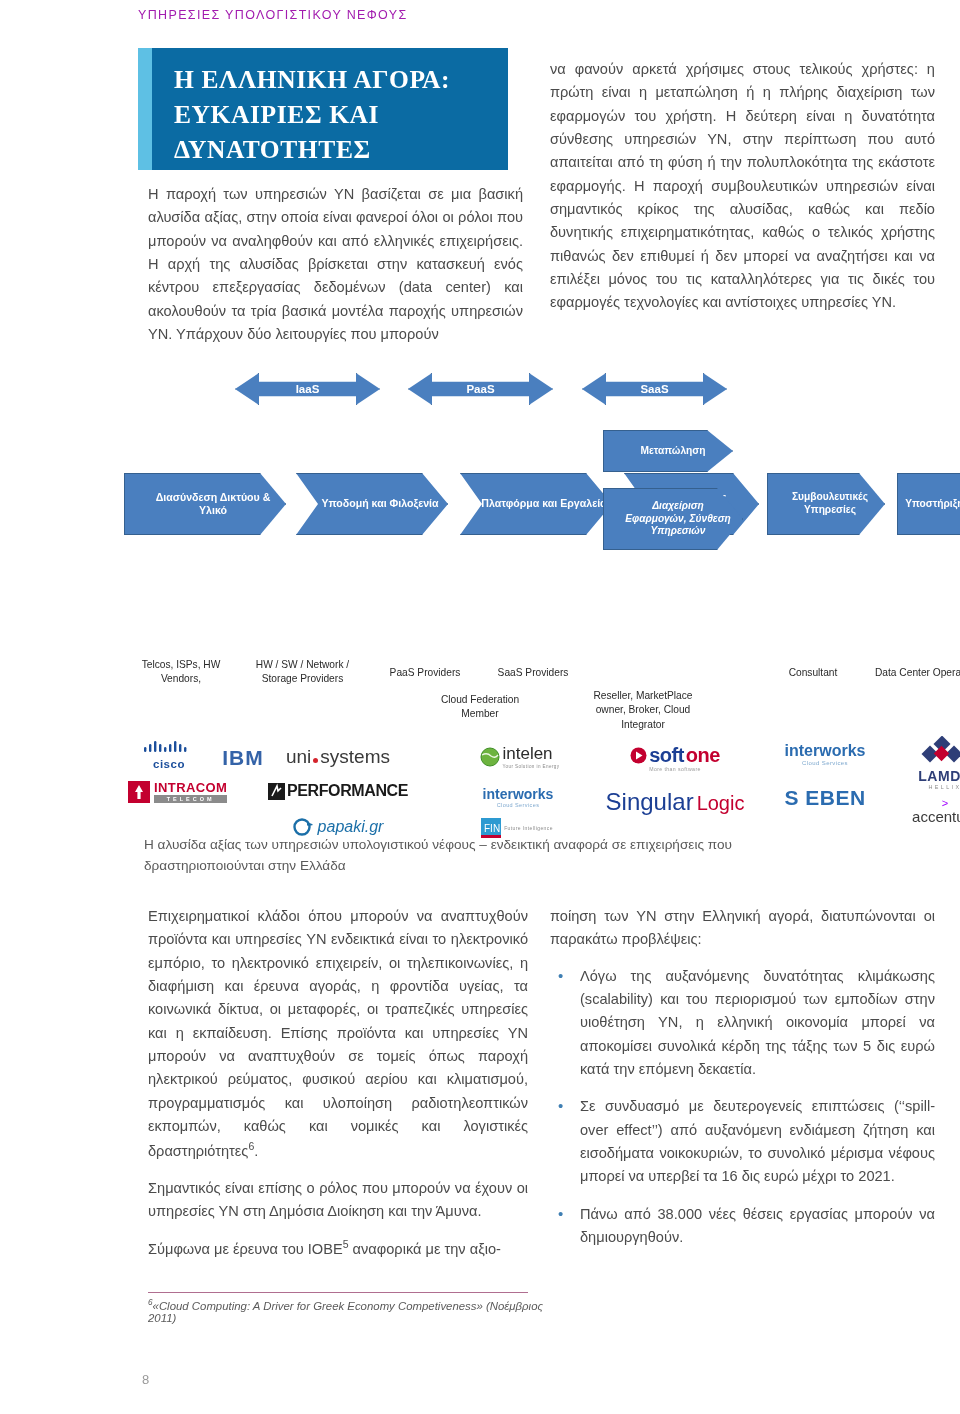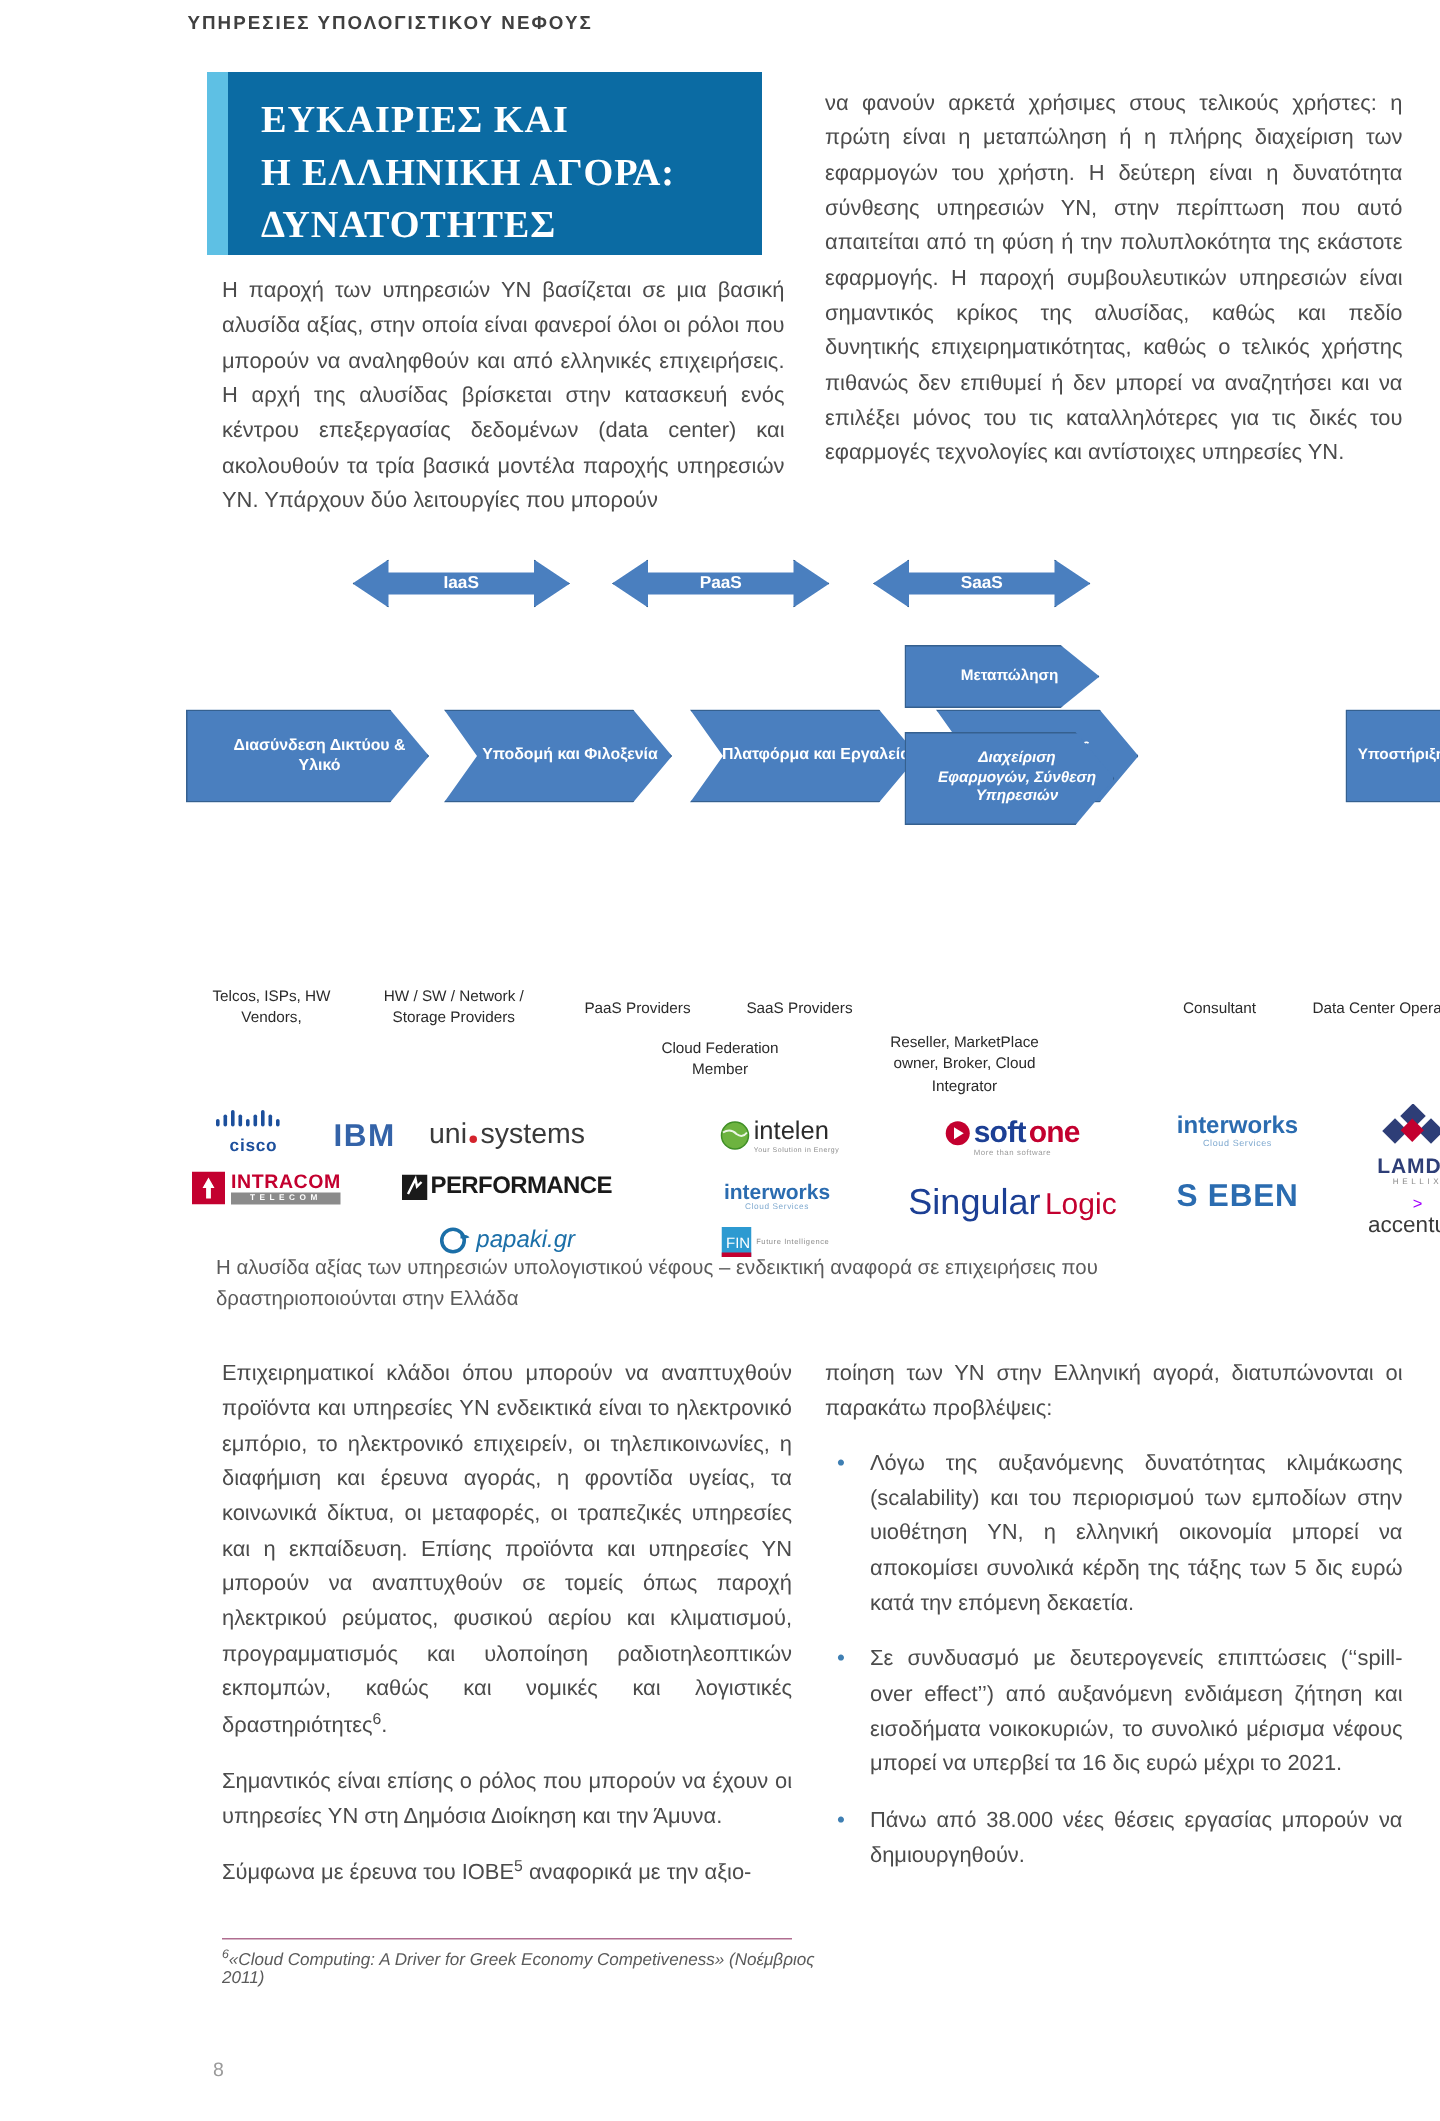--- a/index.html
+++ b/index.html
@@ -11,25 +11,25 @@
     font-family: "Liberation Sans", sans-serif;
     color: #3c3c3c;
     position: relative;
     overflow: hidden;
   }
   .page { position: relative; width: 960px; height: 1414px; }
 
   
   .runhead {
     position: absolute;
-    left: 125px; top: 8px;
+    left: 138px; top: 8px;
     font-size: 12.5px;
     letter-spacing: 1.35px;
-    color: #404040;
-    font-weight: 700;
+    color: #a21caf;
+    font-weight: 400;
   }
 
   
   .title-wrap {
     position: absolute;
     left: 138px; top: 48px;
     width: 370px; height: 122px;
   }
   .title-bar-left {
     position: absolute; left:0; top:0; width: 14px; height: 100%;
@@ -147,22 +147,22 @@
 </head>
 <body>
 
 <div class="page">
 
   <div class="runhead">ΥΠΗΡΕΣΙΕΣ ΥΠΟΛΟΓΙΣΤΙΚΟΥ ΝΕΦΟΥΣ</div>
 
   <div class="title-wrap">
     <div class="title-bar-left"></div>
     <div class="title-box">
+      <div class="line">Η ΕΛΛΗΝΙΚΗ ΑΓΟΡΑ:</div>
       <div class="line">ΕΥΚΑΙΡΙΕΣ ΚΑΙ</div>
-      <div class="line">Η ΕΛΛΗΝΙΚΗ ΑΓΟΡΑ:</div>
       <div class="line">ΔΥΝΑΤΟΤΗΤΕΣ</div>
     </div>
   </div>
 
   <div class="col col-left-top">
     <p>Η παροχή των υπηρεσιών ΥΝ βασίζεται σε μια βασική αλυσίδα αξίας, στην οποία είναι φανεροί όλοι οι ρόλοι που μπορούν να αναληφθούν και από ελληνικές επιχειρήσεις. Η αρχή της αλυσίδας βρίσκεται στην κατασκευή ενός κέντρου επεξεργασίας δεδομένων (data center) και ακολουθούν τα τρία βασικά μοντέλα παροχής υπηρεσιών ΥΝ. Υπάρχουν δύο λειτουργίες που μπορούν</p>
   </div>
 
   <div class="col col-right-top">
     <p>να φανούν αρκετά χρήσιμες στους τελικούς χρήστες: η πρώτη είναι η μεταπώληση ή η πλήρης διαχείριση των εφαρμογών του χρήστη. Η δεύτερη είναι η δυνατότητα σύνθεσης υπηρεσιών ΥΝ, στην περίπτωση που αυτό απαιτείται από τη φύση ή την πολυπλοκότητα της εκάστοτε εφαρμογής. Η παροχή συμβουλευτικών υπηρεσιών είναι σημαντικός κρίκος της αλυσίδας, καθώς και πεδίο δυνητικής επιχειρηματικότητας, καθώς ο τελικός χρήστης πιθανώς δεν επιθυμεί ή δεν μπορεί να αναζητήσει και να επιλέξει μόνος του τις καταλληλότερες για τις δικές του εφαρμογές τεχνολογίες και αντίστοιχες υπηρεσίες ΥΝ.</p>
@@ -196,20 +196,24 @@
     <div class="chev" style="left:473px; top:62px; width:130px; height:42px; font-size:10.2px; padding-left:10px;">
       <span>Μεταπώληση</span>
     </div>
 
     <div class="chev" style="left:473px; top:120px; width:140px; height:62px; font-size:10.2px; padding-left:10px; flex-direction:column;font-style:italic;">
       <span>Διαχείριση</span>
       <span>Εφαρμογών, Σύνθεση</span>
       <span>Υπηρεσιών</span>
     </div>
 
+    <div class="chev" style="left:637px; top:105px; width:118px; height:62px; font-size:10.2px; padding-left:8px; flex-direction:column;">
+      <span>Συμβουλευτικές</span>
+      <span>Υπηρεσίες</span>
+    </div>
 
     <div class="chev" style="left:767px; top:105px; width:116px; height:62px; font-size:10.2px; padding-left:4px;">
       <span>Υποστήριξη Πελατών</span>
     </div>
 
 
     <div class="vlabel" style="left:-4px; top:290px; width:110px;">
       <div>Telcos, ISPs, HW</div>
       <div>Vendors,</div>
     </div>

